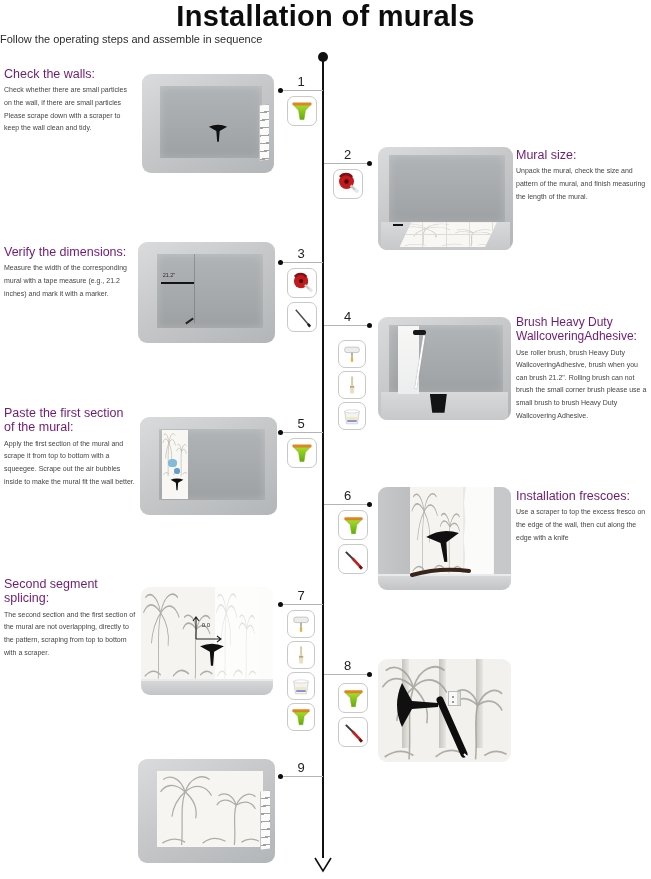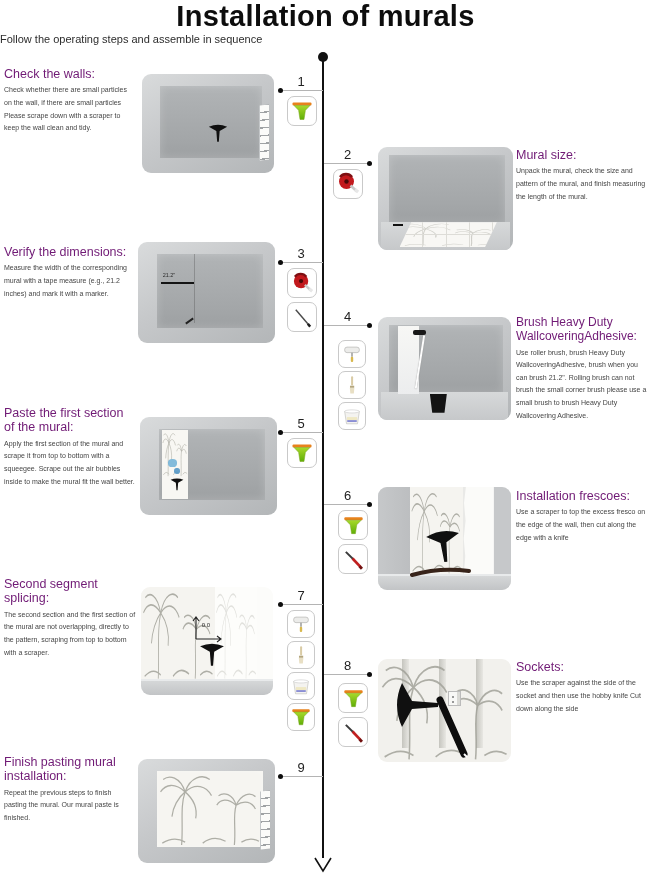--- a/index.html
+++ b/index.html
@@ -457,29 +457,21 @@
       <div class="socket" style="left:53%;top:31%"></div>
       <svg class="glyph" style="left:12%;top:22%;width:48px;height:46px;transform:rotate(-90deg)">
           <use href="#sq-glyph"></use>
         </svg>
       <svg class="glyph" style="left:42%;top:36%;width:36px;height:62px" viewBox="0 0 36 62">
         <path d="M6,4 L30,58" stroke="#0d0d0d" stroke-width="7" stroke-linecap="round"></path>
         <path d="M30,58 L33,61" stroke="#fff" stroke-width="2"></path>
       </svg>
     </div>
   </div>
-  <div class="txt s8-txt">
-    <div class="h">Sockets:</div>
-    <div class="b">Use the scraper against the side of the socket and then use the hobby knife Cut down along the side</div>
-  </div>
-
-  <div class="txt s9-txt">
-    <div class="h">Finish pasting mural installation:</div>
-    <div class="b">Repeat the previous steps to finish pasting the mural. Our mural paste is finished.</div>
-  </div>
+
   <div class="art s9-art">
     <div class="room">
       <div class="back" style="background:#f6f5f1">
         <svg class="palmsvg" preserveAspectRatio="none">
             <use href="#palms" width="100%" height="100%"></use>
           </svg>
       </div>
       <div class="ladder"></div>
     </div>
   </div>

